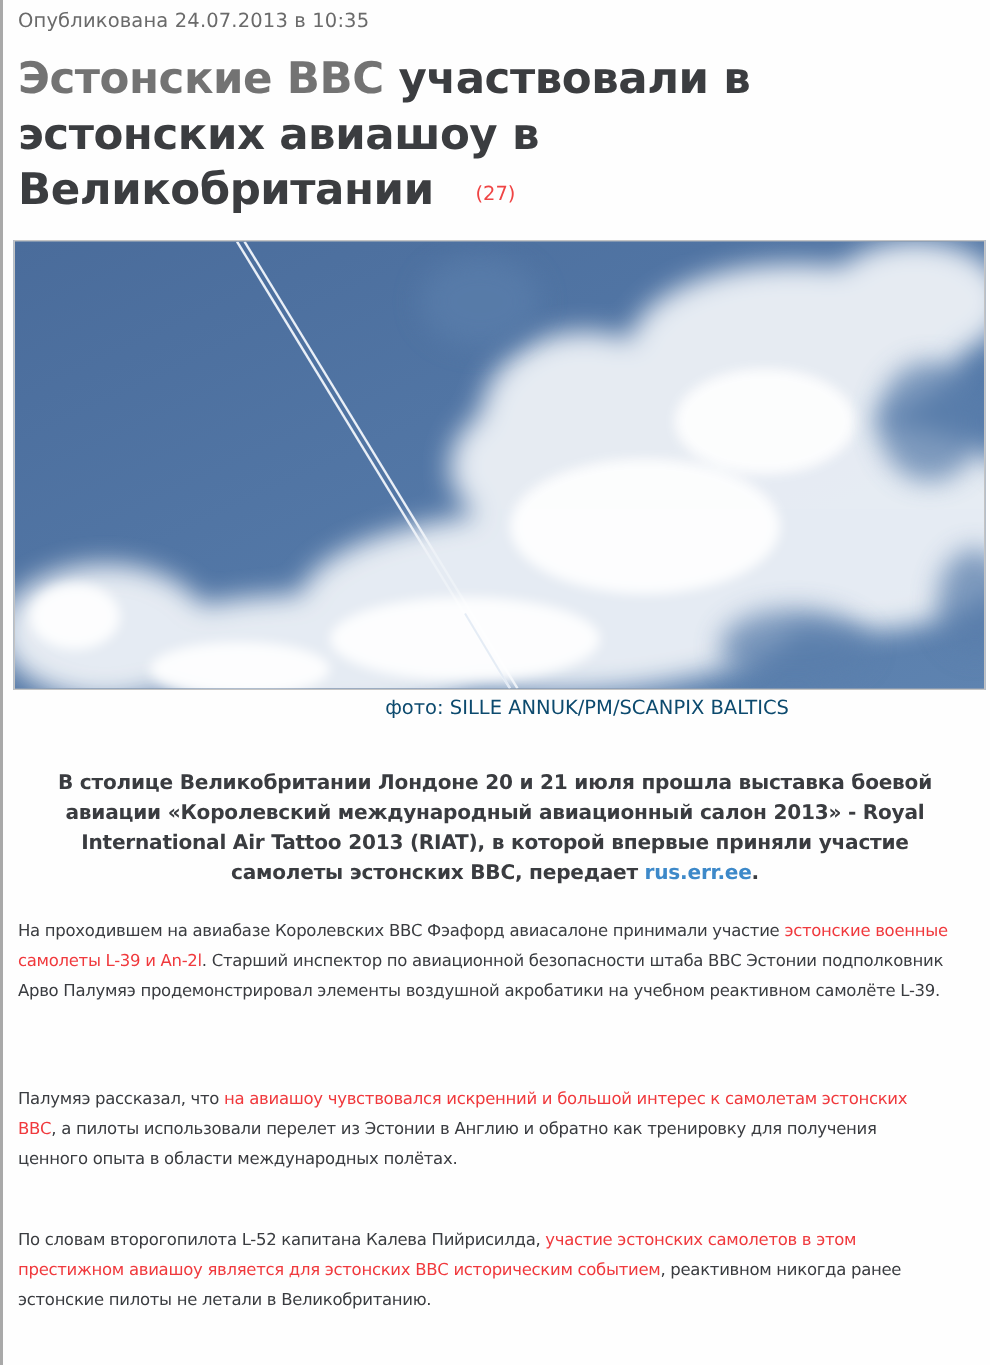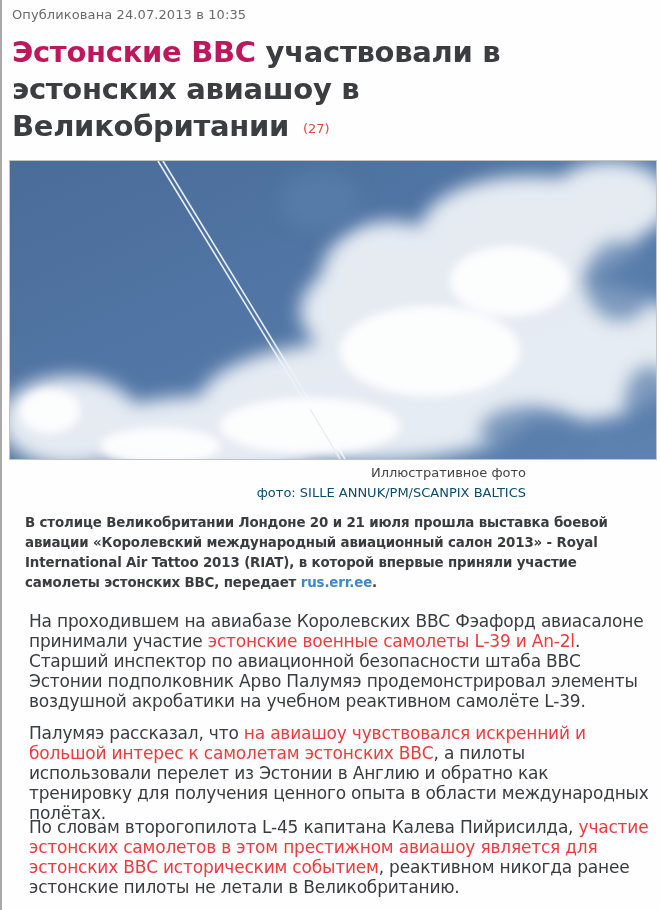--- a/index.html
+++ b/index.html
@@ -19,49 +19,50 @@
     .published {
       position: absolute; left: 10px; top: 7px;
       font-size: 13px; color: #6a6a6a; letter-spacing: 0.1px;
     }
     .title {
       position: absolute; left: 10px; top: 34px; width: 630px;
       font-family: "DejaVu Sans", sans-serif;
       font-weight: bold; font-size: 29px; line-height: 37px;
       color: #3b3d40; letter-spacing: -0.3px;
     }
-    .title .accent { color: #be185d; }
+    .title .accent { color: #737373; }
     .title .count {
       font-weight: normal; font-size: 13px; color: #ef4444;
-      letter-spacing: 0; position: relative; top: -3px; margin-left: 4px;
+      letter-spacing: 0; position: relative; top: -3px; margin-left: 18px;
     }
     .photo {
       position: absolute; left: 7px; top: 160px; width: 648px; height: 300px;
       border: 1px solid #c4c4c4;
       overflow: hidden;
       background: #4f72a0;
     }
     .photo svg { display: block; }
     .caption {
       position: absolute; right: 6px; top: 463px; text-align: right;
       font-size: 13px; line-height: 20px;
     }
     .caption .c1 { color: #444; }
     .caption .c2 { color: #0c4a6e; }
     .lead {
       position: absolute; left: 23px; top: 513px; width: 610px;
       font-family: "DejaVu Sans", sans-serif;
       font-size: 13.4px; line-height: 20px; font-weight: bold; color: #3a3c40;
       letter-spacing: -0.15px;
+      text-align: center;
     }
     .lead a { color: #3d89c9; text-decoration: none; font-weight: bold; }
     .para {
-      position: absolute; left: 27px; width: 620px;
+      position: absolute; left: 10px; width: 620px;
       font-family: "DejaVu Sans", sans-serif;
-      font-size: 17px; line-height: 20px; color: #3a3c40;
+      font-size: 11px; line-height: 20px; color: #3a3c40;
       letter-spacing: -0.2px;
     }
     .para .hl { color: #f0393d; }
     .p1 { top: 611px; }
     .p2 { top: 723px; }
     .p3 { top: 817px; }
   </style>
 </head>
 <body>
 
@@ -113,25 +114,24 @@
         <ellipse cx="610" cy="120" rx="35" ry="40"></ellipse>
         <ellipse cx="520" cy="270" rx="50" ry="25"></ellipse>
         <ellipse cx="640" cy="240" rx="25" ry="35"></ellipse>
         <ellipse cx="310" cy="40" rx="40" ry="30"></ellipse>
       </g>
       <line x1="300" y1="248" x2="330" y2="298" stroke="#dfe8f3" stroke-width="1.4" opacity="0.8"></line>
     </svg>
   </div>
 
   <div class="caption">
-    <div class="c1">Иллюстративное фото</div>
     <div class="c2">фото: SILLE ANNUK/PM/SCANPIX BALTICS</div>
   </div>
 
   <p class="lead"><span>В столице Великобритании Лондоне 20 и 21 июля прошла выставка боевой авиации «Королевский международный авиационный салон 2013» - Royal International Air Tattoo 2013 (RIAT), в которой впервые приняли участие самолеты эстонских ВВС, передает </span><a>rus.err.ee</a><span>.</span></p>
 
   <p class="para p1"><span>На проходившем на авиабазе Королевских ВВС Фэафорд авиасалоне принимали участие </span><span class="hl">эстонские военные самолеты L-39 и An-2l</span><span>. Старший инспектор по авиационной безопасности штаба ВВС Эстонии подполковник Арво Палумяэ продемонстрировал элементы воздушной акробатики на учебном реактивном самолёте L-39.</span></p>
 
   <p class="para p2"><span>Палумяэ рассказал, что </span><span class="hl">на авиашоу чувствовался искренний и большой интерес к самолетам эстонских ВВС</span><span>, а пилоты использовали перелет из Эстонии в Англию и обратно как тренировку для получения ценного опыта в области международных полётах.</span></p>
 
-  <p class="para p3"><span>По словам второгопилота L-45 капитана Калева Пийрисилда, </span><span class="hl">участие эстонских самолетов в этом престижном авиашоу является для эстонских ВВС историческим событием</span><span>, реактивном никогда ранее эстонские пилоты не летали в Великобританию.</span></p>
+  <p class="para p3"><span>По словам второгопилота L-52 капитана Калева Пийрисилда, </span><span class="hl">участие эстонских самолетов в этом престижном авиашоу является для эстонских ВВС историческим событием</span><span>, реактивном никогда ранее эстонские пилоты не летали в Великобританию.</span></p>
 
 </div>
 
 </body></html>

